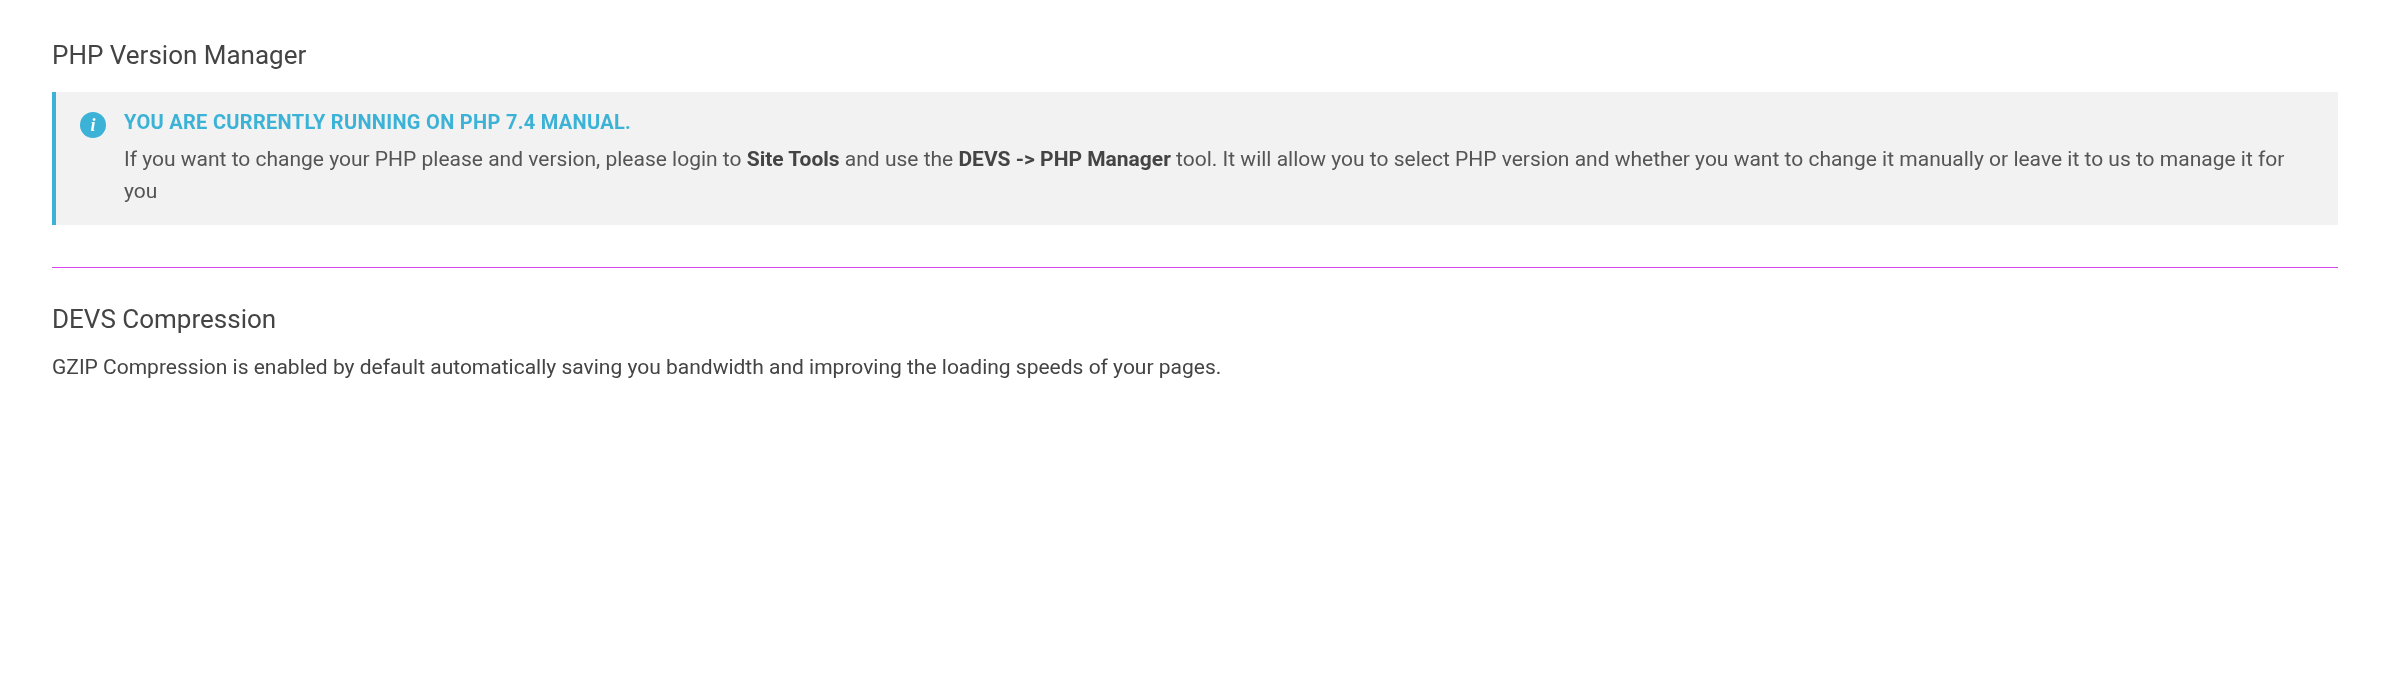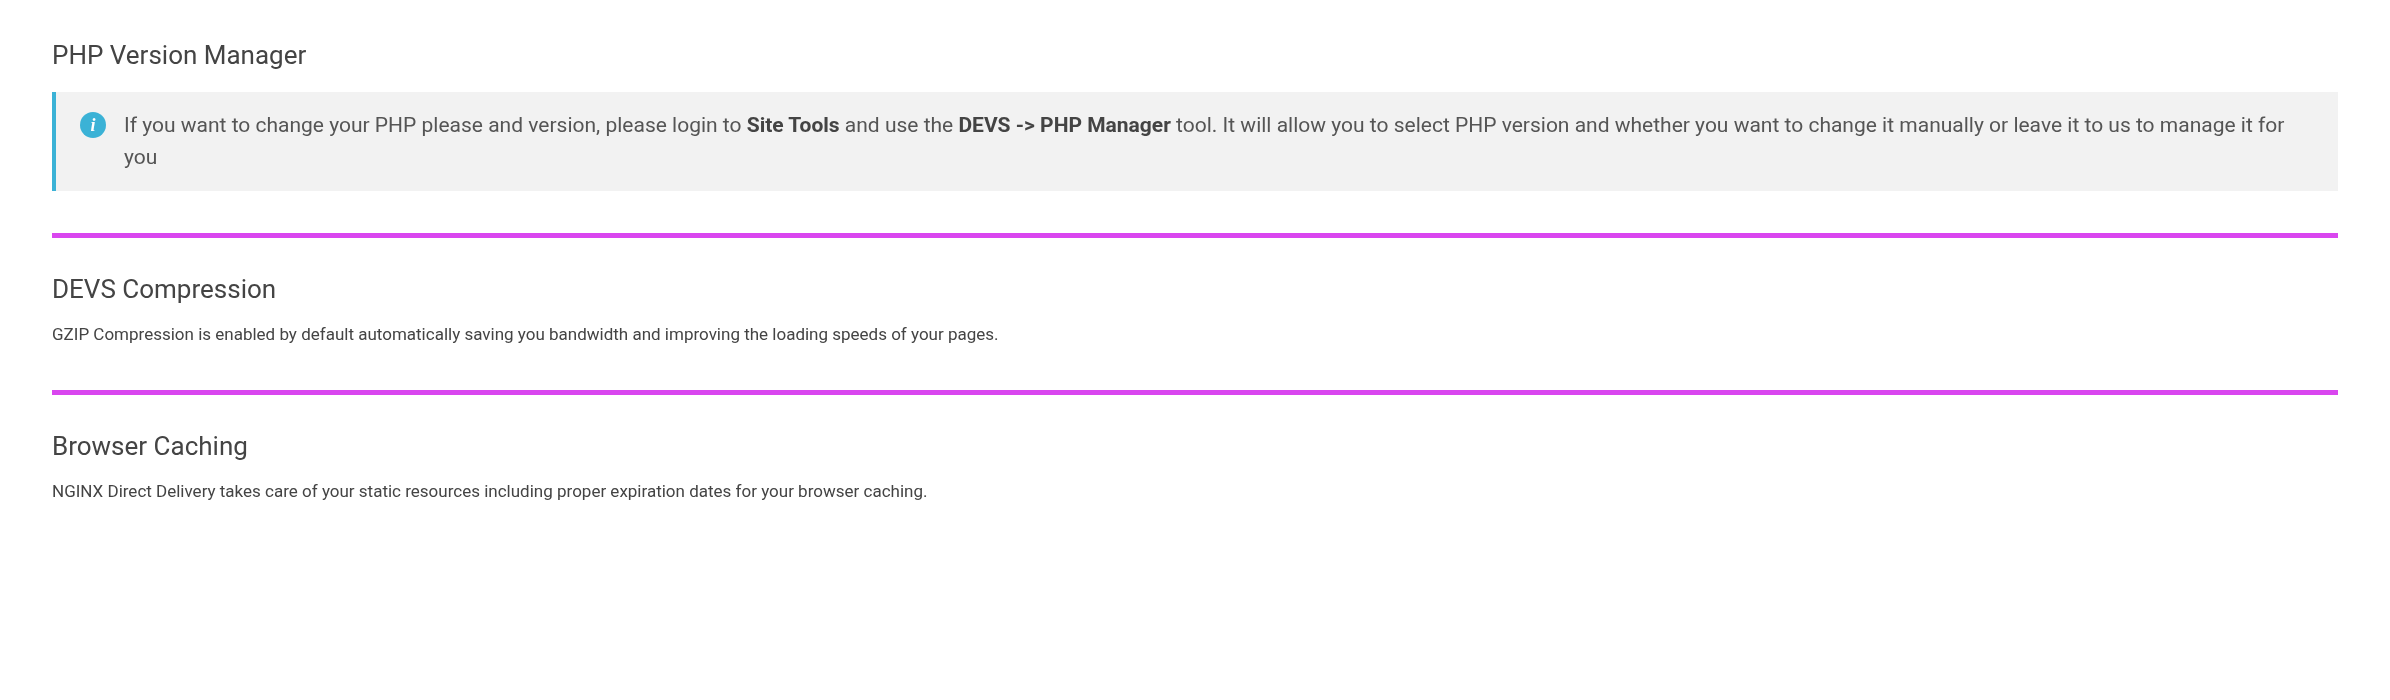--- a/index.html
+++ b/index.html
@@ -6,37 +6,37 @@
     body {
       font-family: -apple-system, BlinkMacSystemFont, "Segoe UI", Roboto, "Helvetica Neue", Arial, sans-serif;
       background: #fff;
       color: #444;
       width: 2390px;
     }
     .container {
       padding: 40px 52px 40px 52px;
     }
     .section {
-      border-bottom: 5px solid #d946ef;
+      border-bottom: 1px solid #d946ef;
       padding-bottom: 42px;
       margin-bottom: 36px;
     }
     .section:last-child {
       border-bottom: none;
       padding-bottom: 0;
       margin-bottom: 0;
     }
     .section-title {
       font-size: 26px;
       font-weight: 400;
       color: #444;
       margin-bottom: 18px;
     }
     .section-desc {
-      font-size: 17px;
+      font-size: 21px;
       font-weight: 400;
       color: #444;
       line-height: 1.5;
     }
     .info-box {
       background: #f2f2f2;
       border-left: 4px solid #3bb2d6;
       padding: 18px 24px 18px 24px;
       margin-top: 22px;
       display: flex;
@@ -84,30 +84,27 @@
 </head>
 <body>
 
 <div class="container">
 
   <div class="section">
     <div class="section-title">PHP Version Manager</div>
     <div class="info-box">
       <div class="info-icon">i</div>
       <div class="info-content">
+        <div class="info-headline">YOU ARE CURRENTLY RUNNING ON PHP 7.4 MANUAL.</div>
         <div class="info-body">
           <span>If you want to change your PHP please and version, please login to </span><b>Site Tools</b><span> and use the </span><b>DEVS -&gt; PHP Manager</b><span> tool. It will allow you to select PHP version and whether you want to change it manually or leave it to us to manage it for you</span>
         </div>
       </div>
     </div>
   </div>
 
   <div class="section">
     <div class="section-title">DEVS Compression</div>
     <div class="section-desc">GZIP Compression is enabled by default automatically saving you bandwidth and improving the loading speeds of your pages.</div>
   </div>
 
-  <div class="section">
-    <div class="section-title">Browser Caching</div>
-    <div class="section-desc">NGINX Direct Delivery takes care of your static resources including proper expiration dates for your browser caching.</div>
-  </div>
 
 </div>
 
 </body></html>

